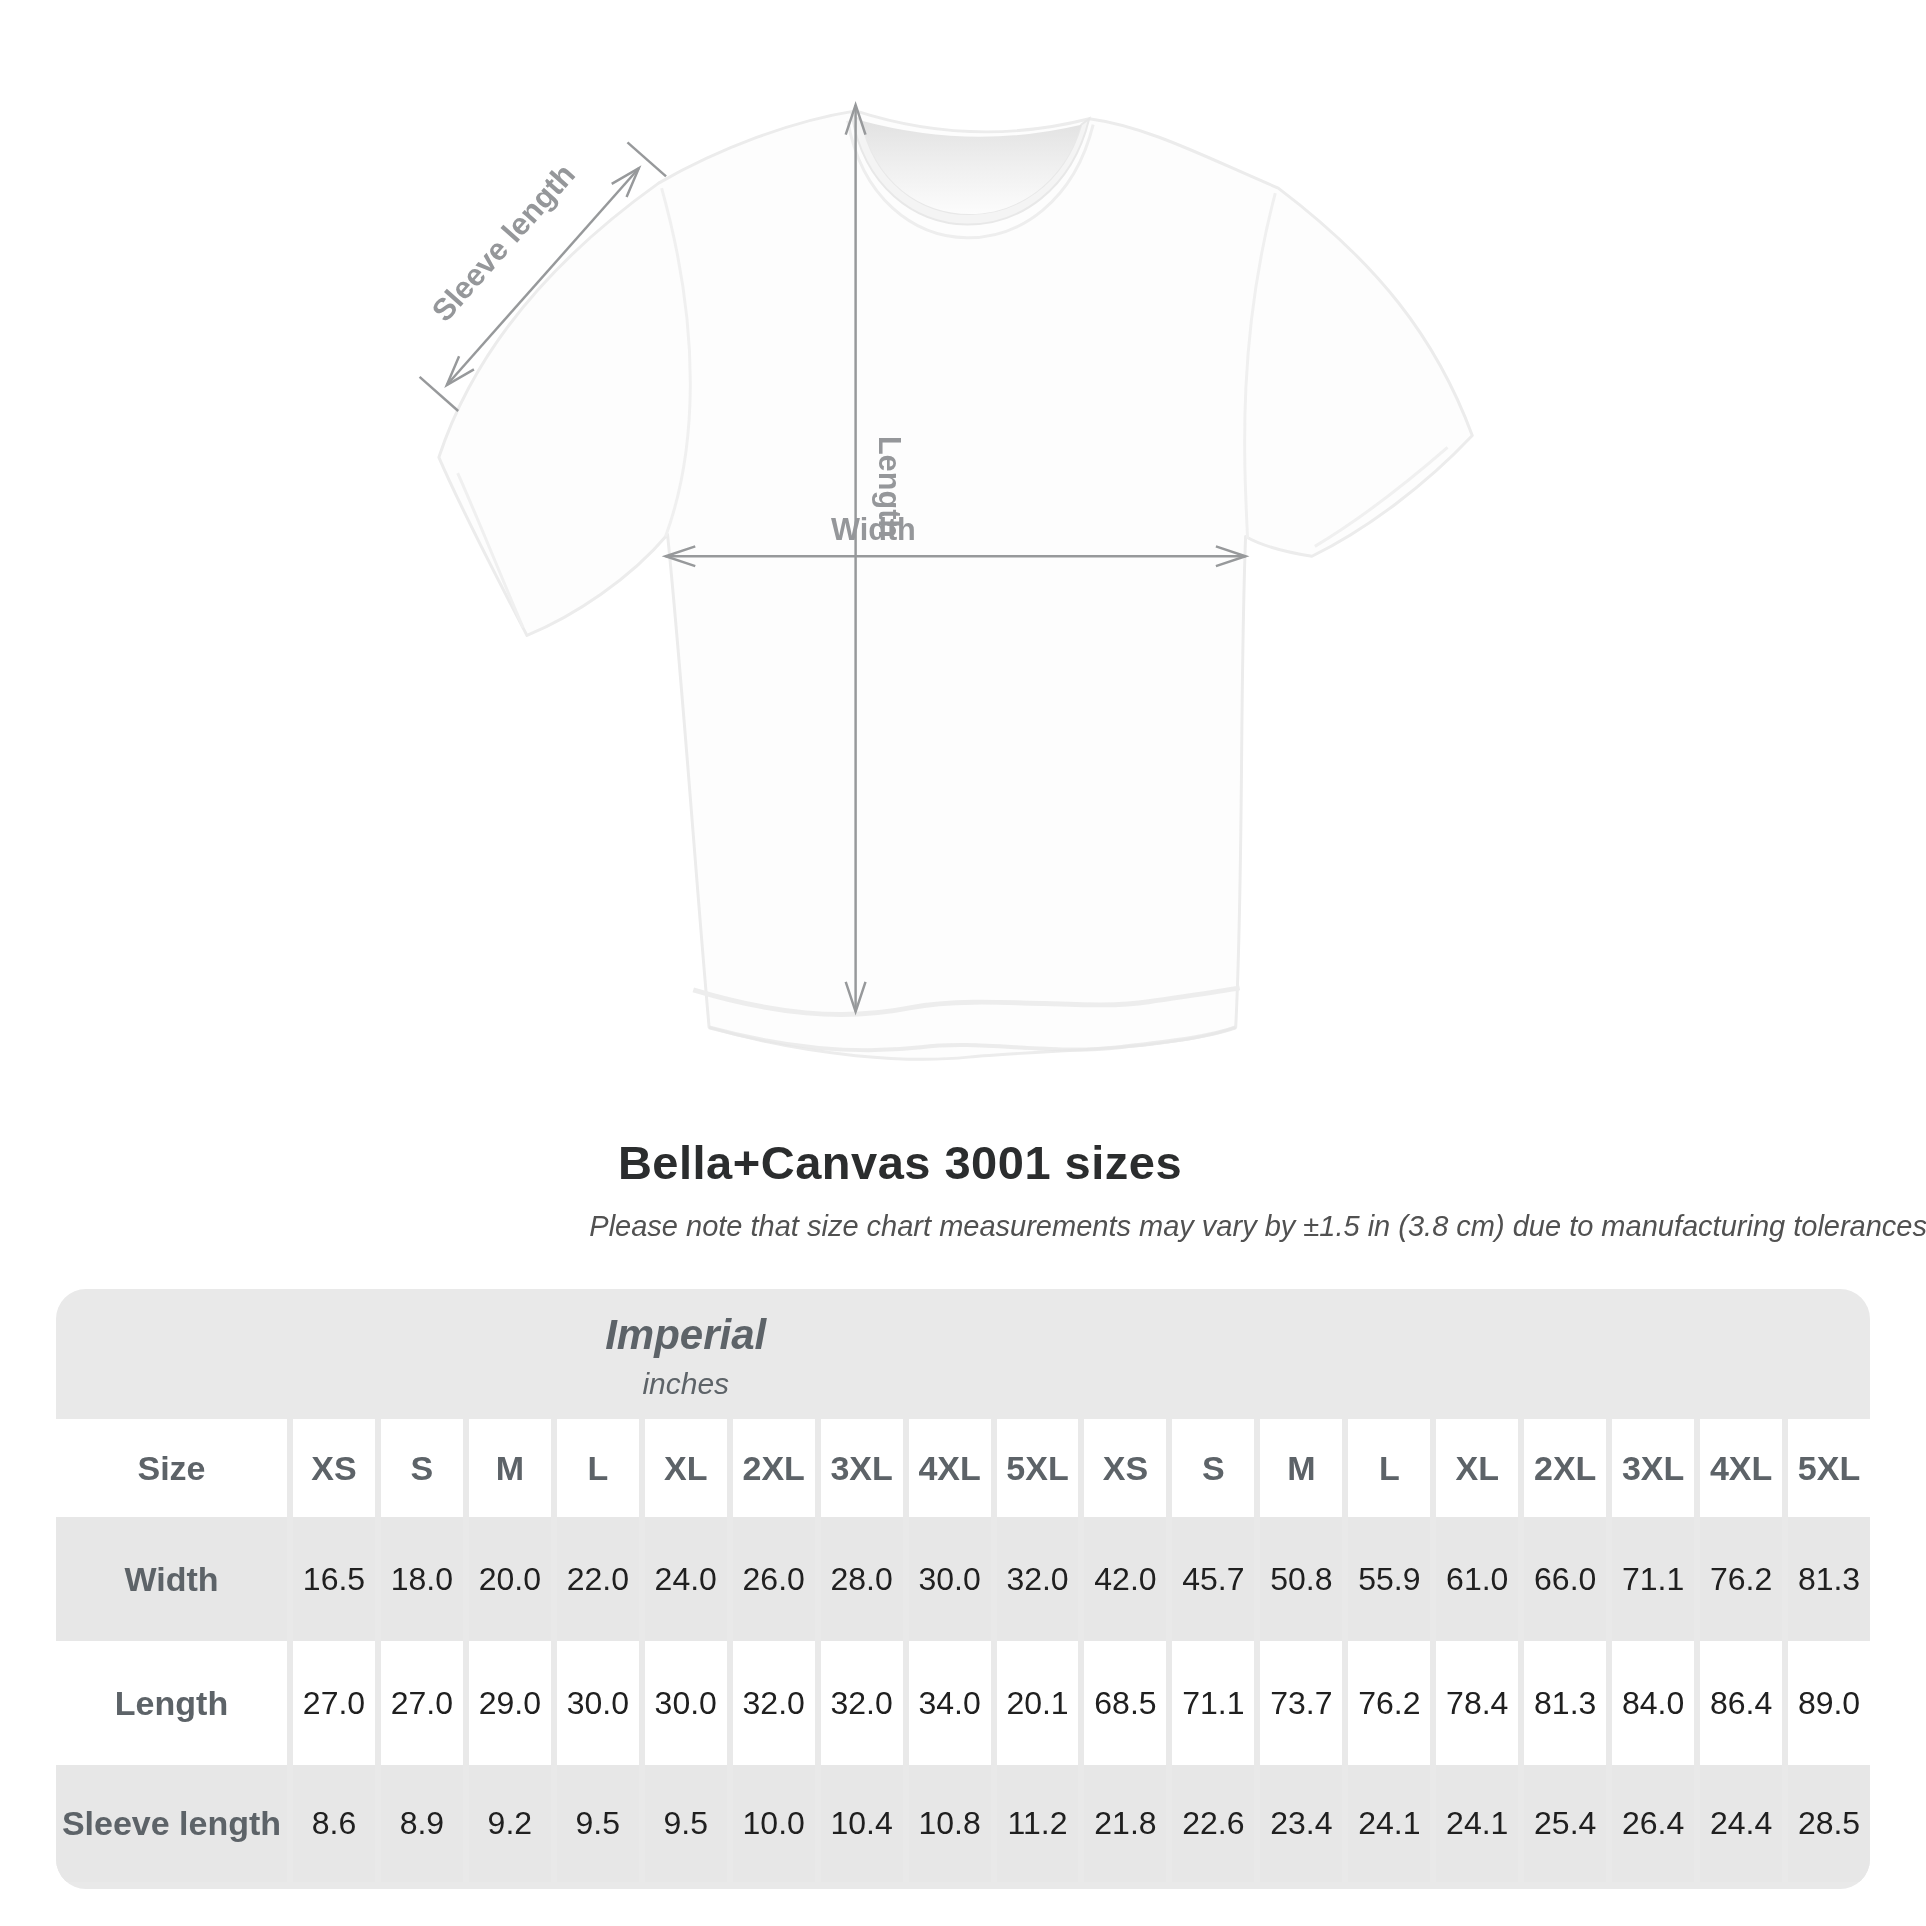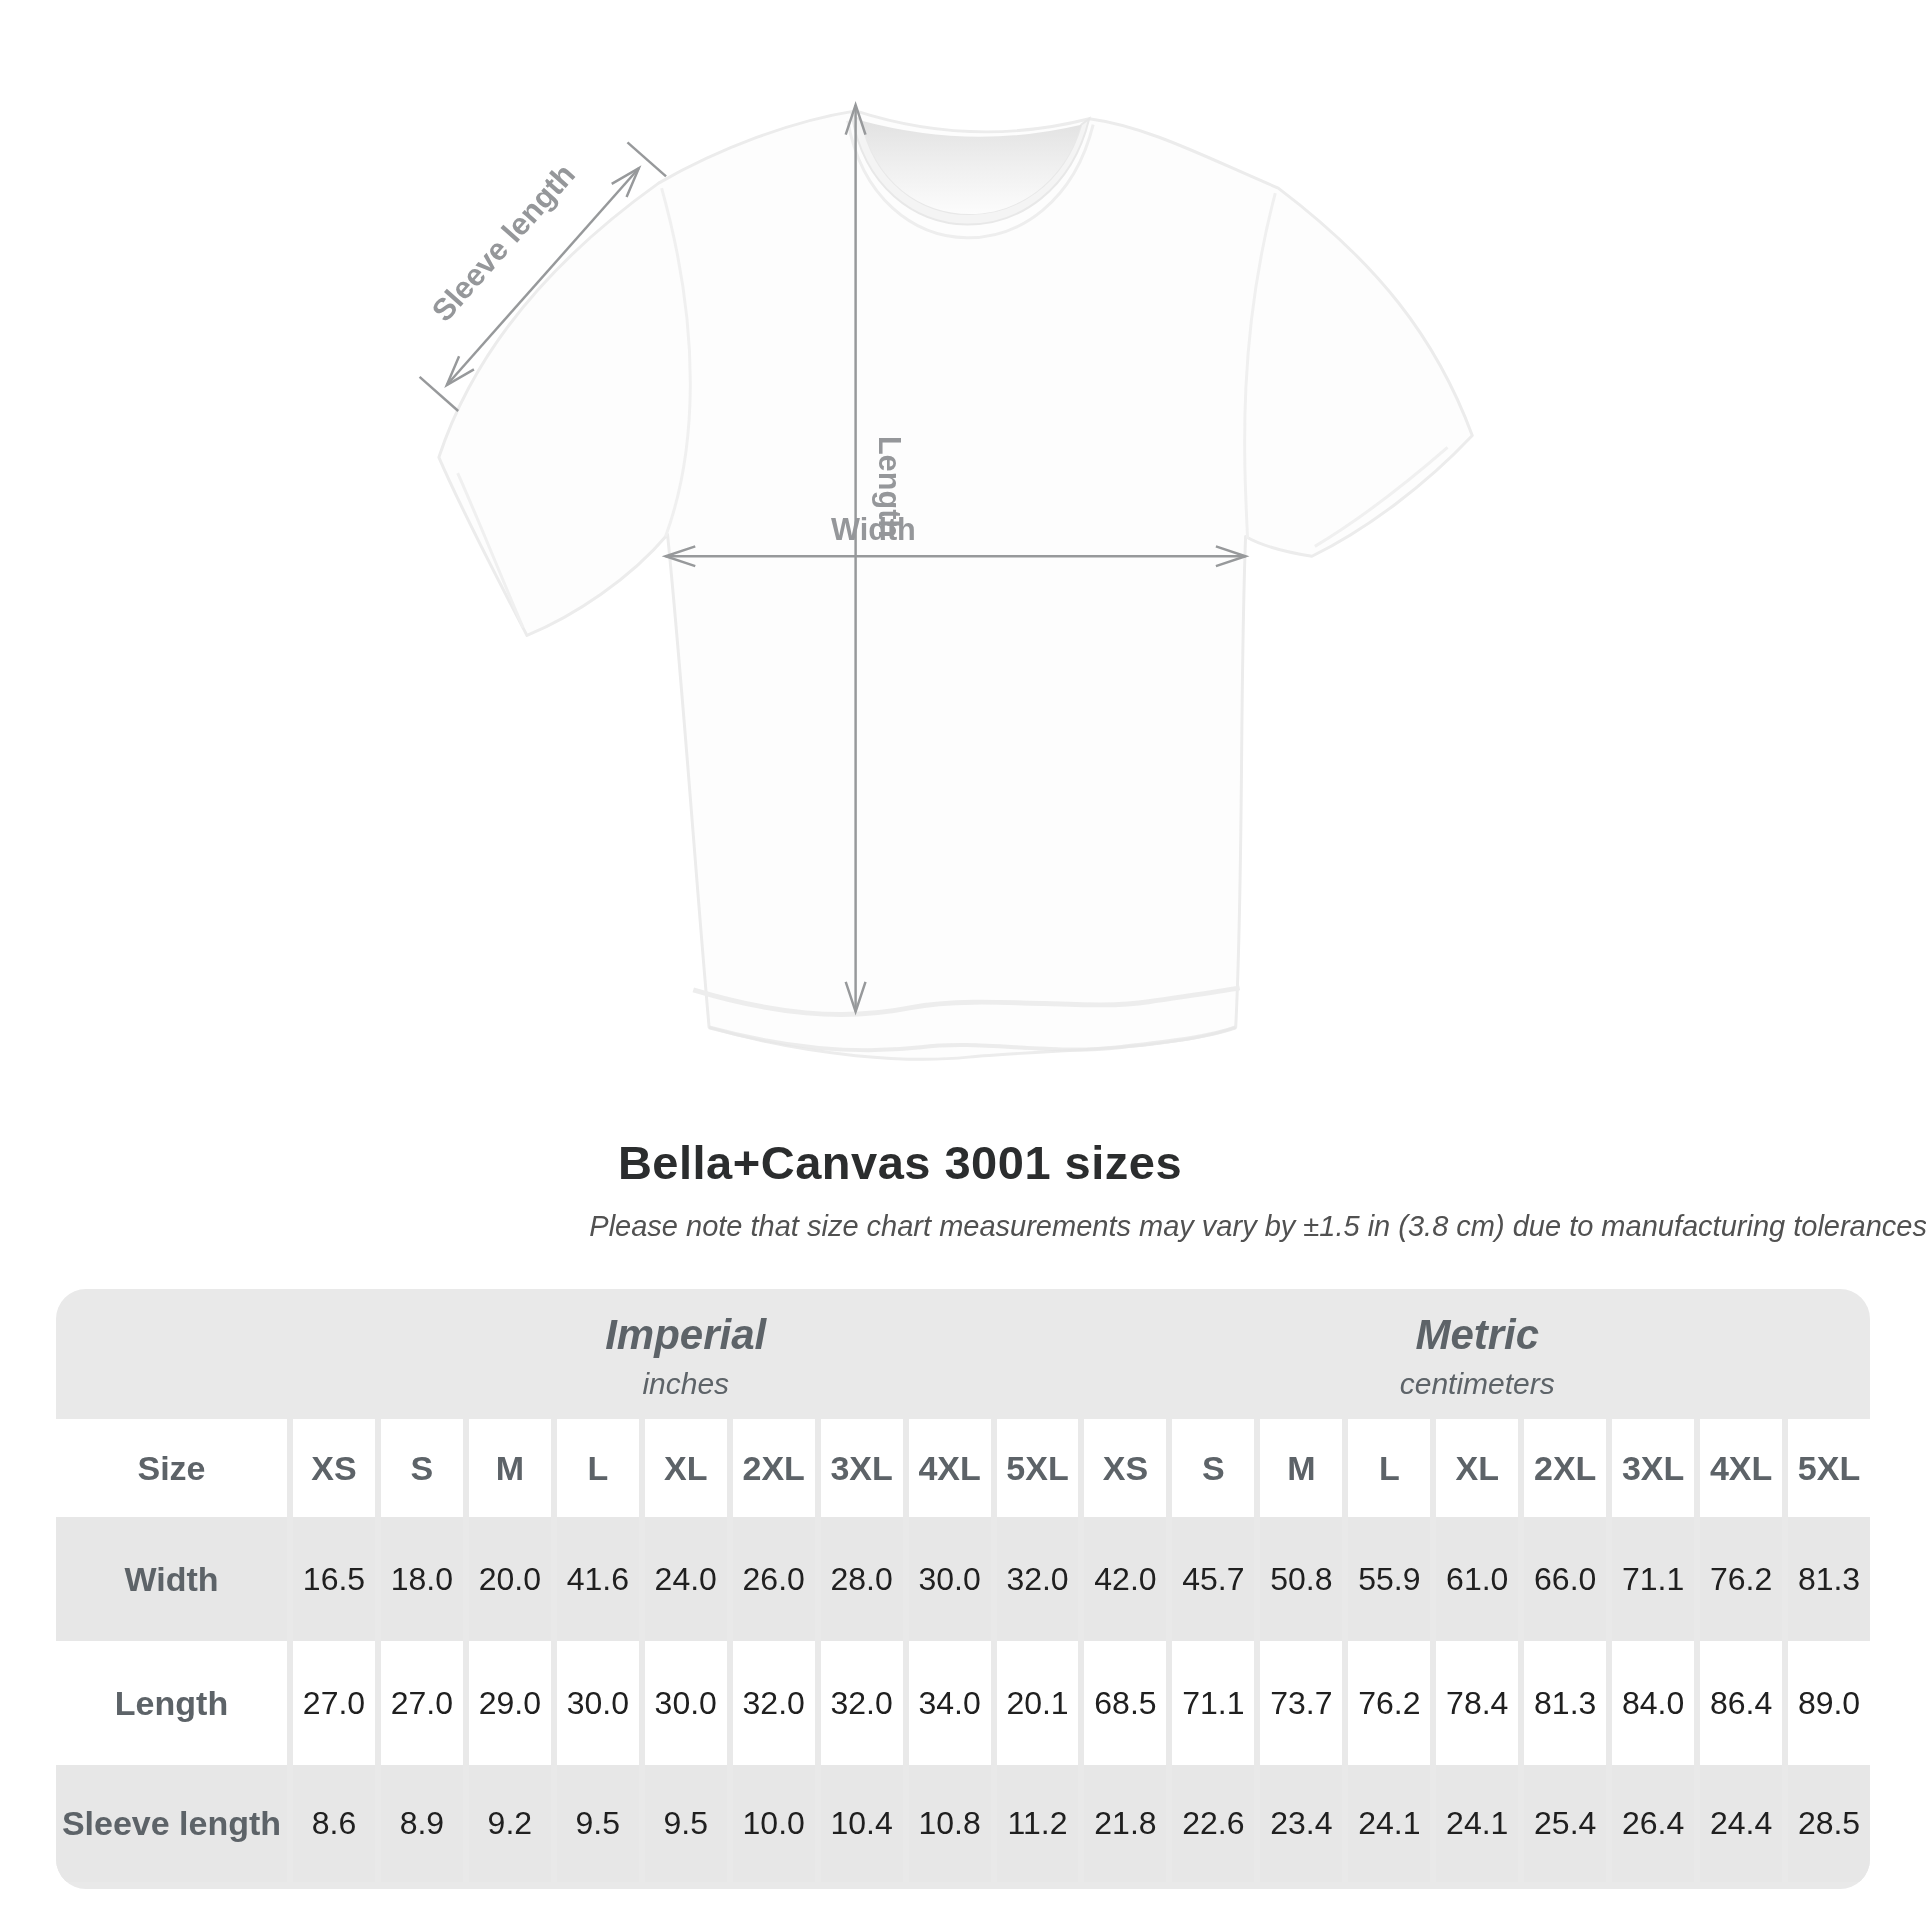--- a/index.html
+++ b/index.html
@@ -120,24 +120,20 @@
 <div class="page-title">Bella+Canvas 3001 sizes</div>
 <div class="page-subtitle">Please note that size chart measurements may vary by ±1.5 in (3.8 cm) due to manufacturing tolerances</div>
 
 <div class="size-card">
 
   <div class="unit-row">
     <div></div>
     <div class="unit-group">
       <div class="unit-name">Imperial</div>
       <div class="unit-sub">inches</div>
-    </div>
-    <div class="unit-group">
-      <div class="unit-name">Metric</div>
-      <div class="unit-sub">centimeters</div>
     </div>
   </div>
 
   <div class="trow row-white">
     <div class="cell hdr">Size</div>
     <div class="cell hdr">XS</div>
     <div class="cell hdr">S</div>
     <div class="cell hdr">M</div>
     <div class="cell hdr">L</div>
     <div class="cell hdr">XL</div>
@@ -154,21 +150,21 @@
     <div class="cell hdr">3XL</div>
     <div class="cell hdr">4XL</div>
     <div class="cell hdr">5XL</div>
   </div>
 
   <div class="trow row-gray">
     <div class="cell rlabel">Width</div>
     <div class="cell">16.5</div>
     <div class="cell">18.0</div>
     <div class="cell">20.0</div>
-    <div class="cell">41.6</div>
+    <div class="cell">22.0</div>
     <div class="cell">24.0</div>
     <div class="cell">26.0</div>
     <div class="cell">28.0</div>
     <div class="cell">30.0</div>
     <div class="cell">32.0</div>
     <div class="cell">42.0</div>
     <div class="cell">45.7</div>
     <div class="cell">50.8</div>
     <div class="cell">55.9</div>
     <div class="cell">61.0</div>

